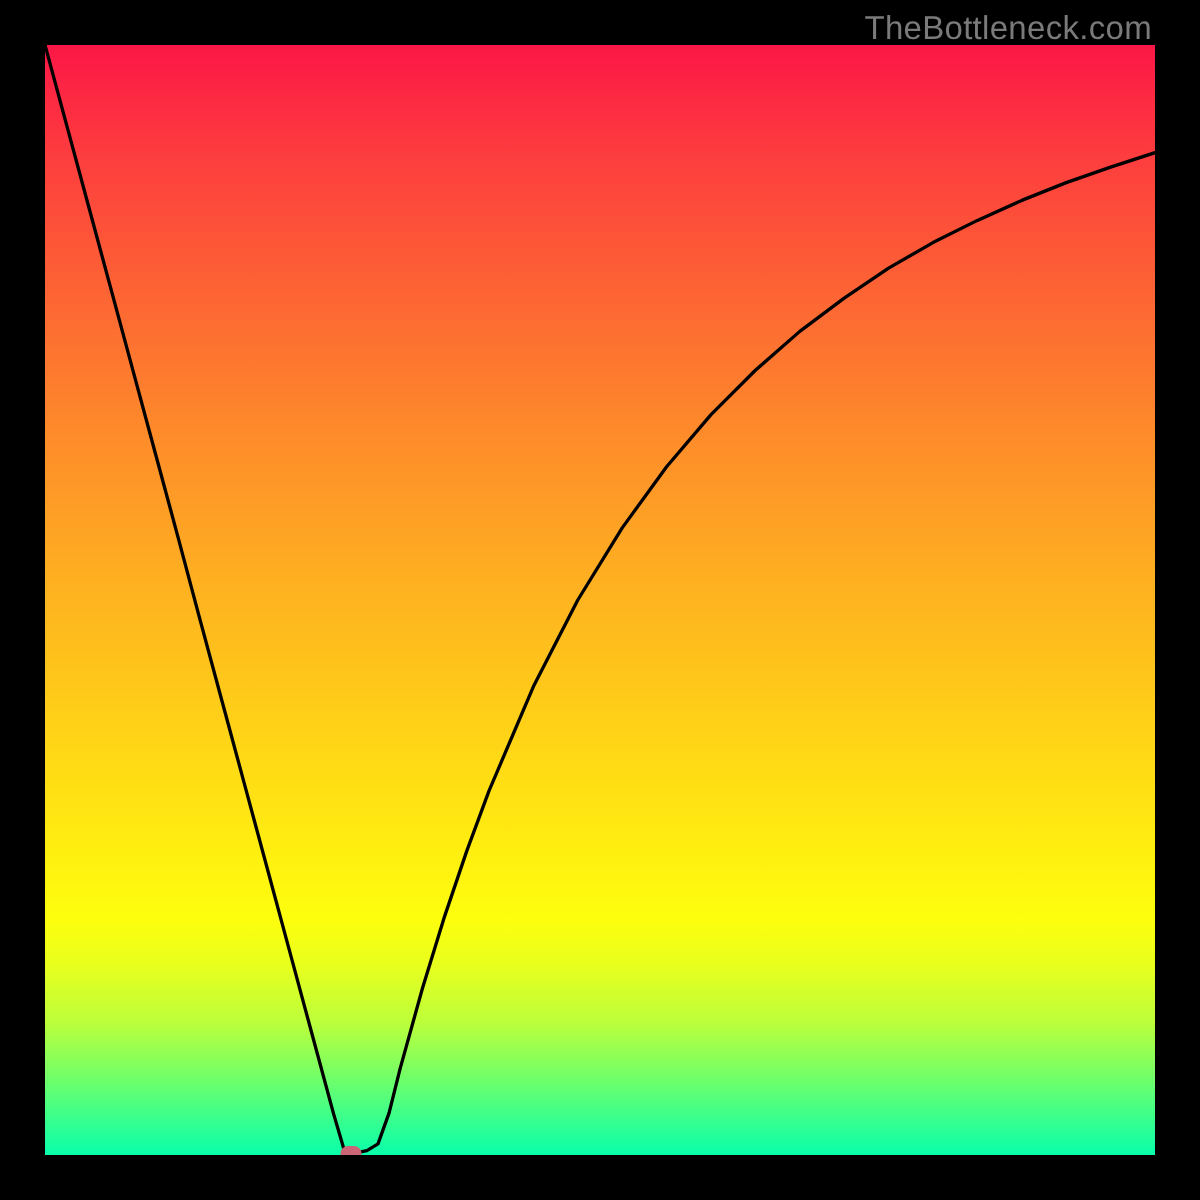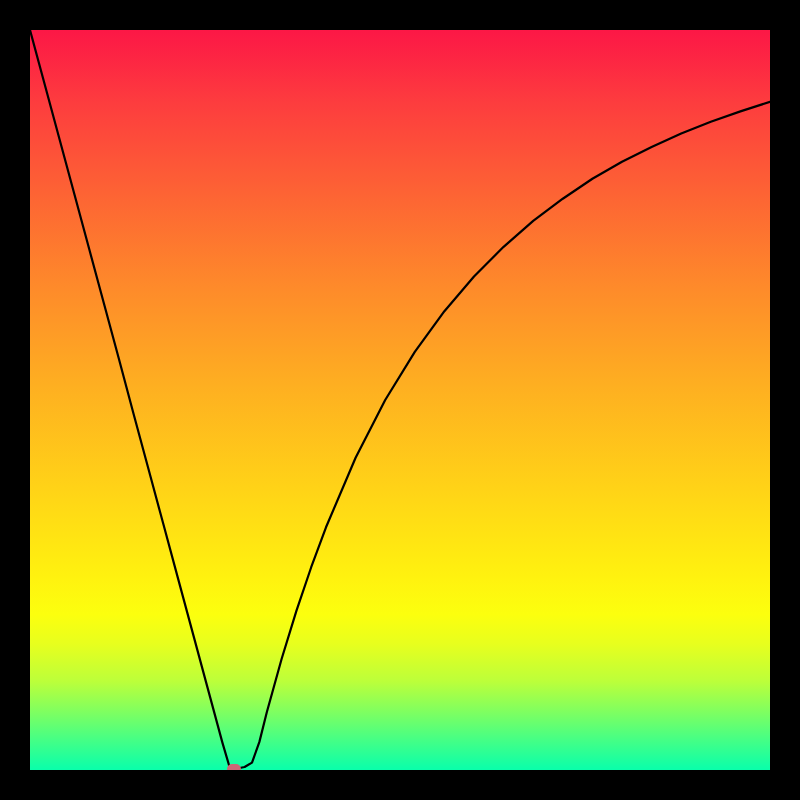--- a/index.html
+++ b/index.html
@@ -56,20 +56,21 @@
     font-family: Arial, Helvetica, sans-serif;
     font-size: 22px;
     font-weight: 500;
     color: #7a7a7a;
     letter-spacing: 0.2px;
   }
 </style>
 </head>
 <body>
 <div class="frame">
+  <div class="watermark">TheBottleneck.com</div>
   <div class="plot">
     <div class="gradient"></div>
     <svg class="curve" viewBox="0 0 740 740" preserveAspectRatio="none">
       <path id="curvePath" d="M0.00 0.00 L14.80 54.76 L29.60 109.52 L44.40 164.28 L59.20 219.04 L74.00 273.80 L88.80 328.56 L103.60 384.06 L118.40 438.82 L133.20 493.58 L148.00 548.34 L162.80 603.10 L177.60 657.86 L192.40 712.62 L199.80 737.78 L207.20 738.52 L214.60 737.04 L222.00 732.60 L229.40 711.88 L236.80 682.28 L251.60 629.00 L266.40 580.90 L281.20 537.24 L296.00 497.28 L325.60 427.72 L355.20 370.00 L384.80 321.90 L414.40 281.20 L444.00 246.42 L473.60 216.82 L503.20 190.92 L532.80 168.72 L562.40 148.74 L592.00 131.72 L621.60 116.92 L651.20 103.60 L680.80 91.76 L710.40 81.40 L740.00 71.78" fill="none" stroke="#000" stroke-width="2.2" stroke-linejoin="round" stroke-linecap="round"></path>
     </svg>
     <div class="marker" id="marker" style="left: 204.24px; top: 738.52px; background: rgb(204, 102, 119);"></div>
   </div>
 </div>
 
 </body></html>

